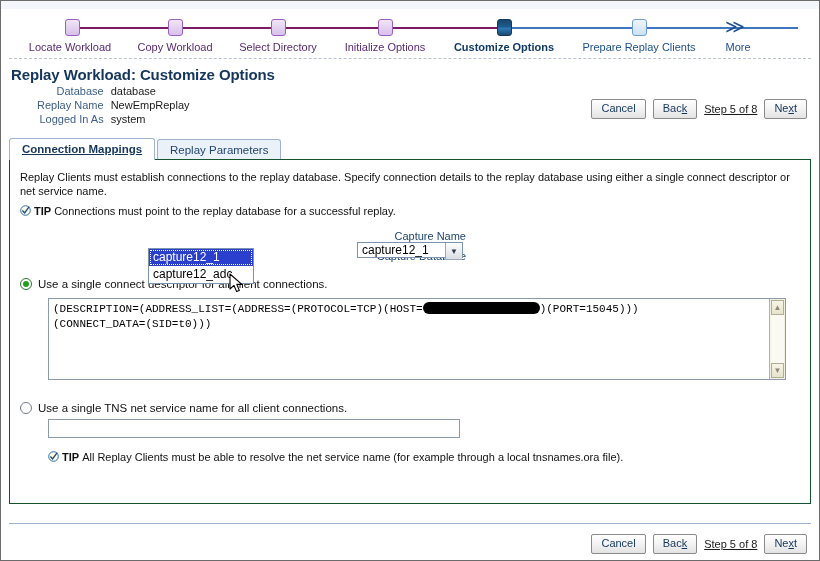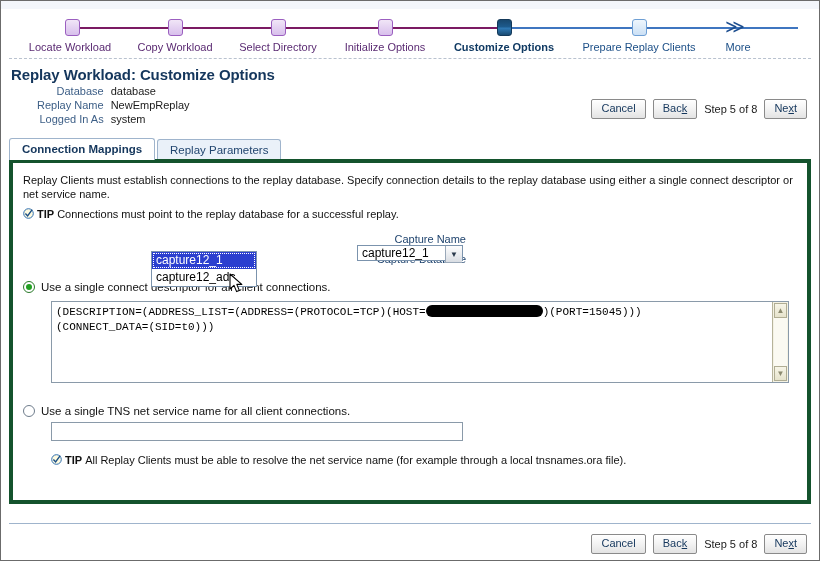--- a/index.html
+++ b/index.html
@@ -146,20 +146,21 @@
     padding: 2px 9px 3px 9px;
     line-height: 13px;
     cursor: default;
     box-shadow: inset 0 1px 0 #ffffff;
   }
   .btn u { text-decoration: underline; }
   .steptext {
     font-size: 11px;
     color: #1a1a1a;
     white-space: nowrap;
+    text-decoration: underline;
   }
 
   
   .tabs-wrap {
     position: relative;
     margin: 12px 8px 0 8px;
     height: 20px;
   }
   .tab {
     position: absolute;
@@ -175,32 +176,33 @@
   }
   .tab.active {
     left: 0;
     background: #ffffff;
     color: #14365c;
     font-weight: bold;
     border-color: #9fb4cc;
     z-index: 3;
     height: 22px;
     bottom: -1px;
+    text-decoration: underline;
   }
   .tab.inactive {
     left: 148px;
     background: #eaf1f9;
     color: #21456f;
     z-index: 1;
     height: 20px;
   }
 
   .panel {
     margin: 0 8px 0 8px;
-    border: 4px solid #14532d;
+    border: 1px solid #14532d;
     background: #ffffff;
     height: 345px;
     box-sizing: border-box;
     position: relative;
     padding: 8px 10px 0 10px;
   }
 
   .intro {
     font-size: 11px;
     line-height: 14px;

